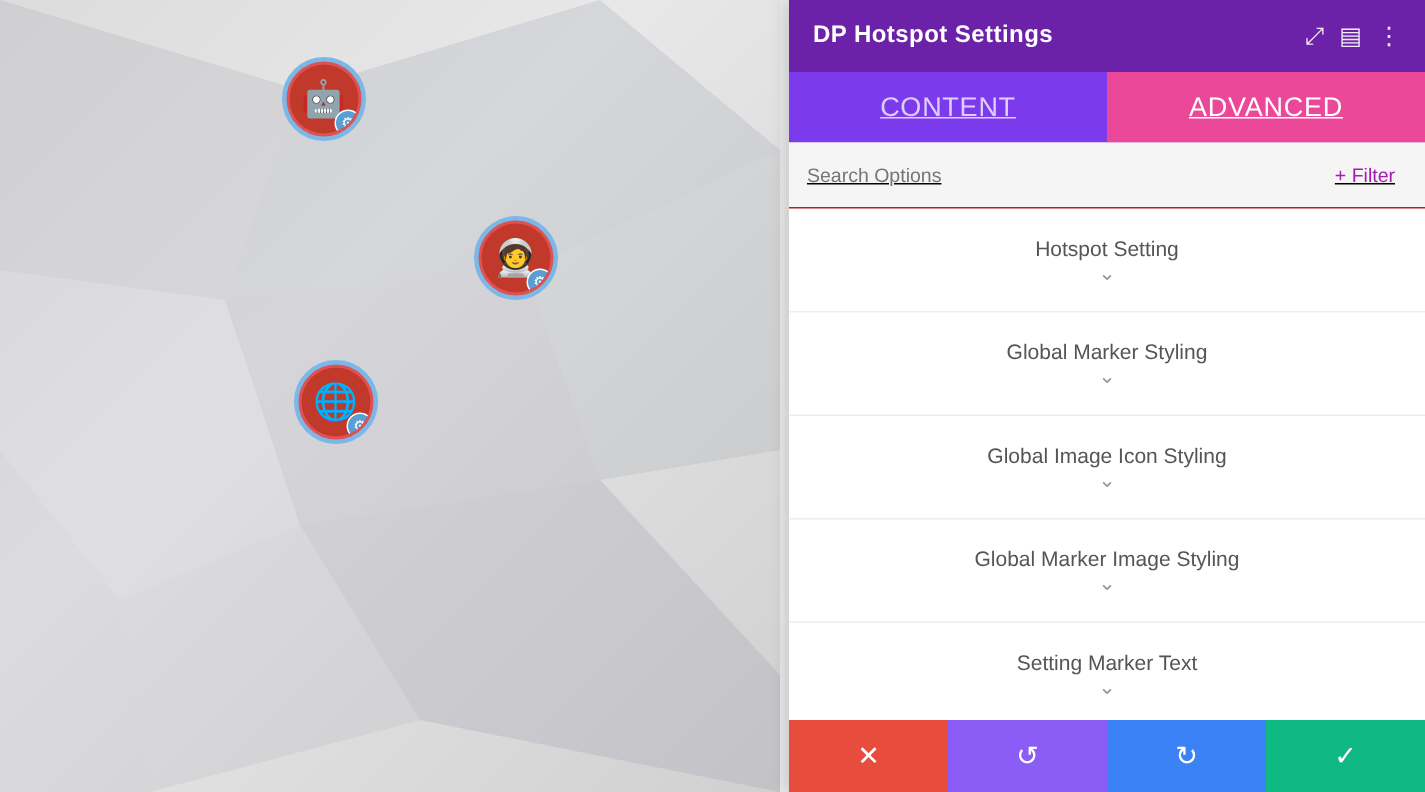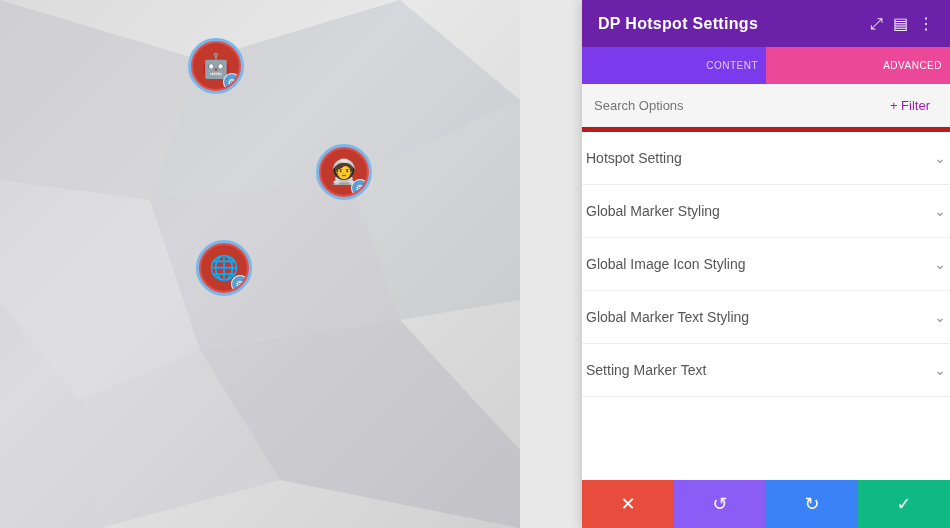--- a/index.html
+++ b/index.html
@@ -78,21 +78,21 @@
     }
 
     .marker1 { left: 188px; top: 38px; }
     .marker2 { left: 316px; top: 144px; }
     .marker3 { left: 196px; top: 240px; }
 
     
     .settings-panel {
       position: absolute;
       right: 0; top: 0;
-      width: 368px;
+      width: 424px;
       height: 528px;
       background: #fff;
       display: flex;
       flex-direction: column;
       box-shadow: -2px 0 10px rgba(0,0,0,0.15);
     }
 
     .panel-header {
       background: #6b21a8;
       padding: 14px 16px;
@@ -123,43 +123,45 @@
 
     
     .tabs-bar {
       display: flex;
       background: #7c3aed;
     }
 
     .tab {
       flex: 1;
       padding: 13px 8px;
-      text-align: right;
+      text-align: center;
       color: rgba(255,255,255,0.75);
-      font-size: 10px;
+      font-size: 18px;
       font-weight: 500;
       cursor: pointer;
       letter-spacing: 0.5px;
       text-transform: uppercase;
       transition: background 0.2s;
+      text-decoration: underline;
     }
 
     .tab.active {
       background: #ec4899;
       color: white;
     }
 
     
     .search-bar {
       display: flex;
       align-items: center;
       padding: 10px 12px;
       background: #f5f5f5;
-      border-bottom: 5px solid #b91c1c;
+      border-bottom: 1px solid #b91c1c;
       gap: 20px;
+      text-decoration: underline;
     }
 
     .search-input {
       flex: 1;
       border: none;
       background: transparent;
       font-size: 13px;
       color: #666;
       outline: none;
     }
@@ -179,23 +181,24 @@
     
     .sections-list {
       flex: 1;
       overflow-y: auto;
     }
 
     .section-item {
       display: flex;
       align-items: center;
       justify-content: space-between;
-      padding: 18px 4px;
+      padding: 18px 16px;
       border-bottom: 1px solid #eeeeee;
       cursor: pointer;
+      flex-direction: column;
     }
 
     .section-label {
       color: #555;
       font-size: 14px;
       font-weight: 400;
     }
 
     .chevron {
       color: #999;
@@ -299,21 +302,21 @@
       <span class="section-label">Global Marker Styling</span>
       <span class="chevron">⌄</span>
     </div>
 
     <div class="section-item">
       <span class="section-label">Global Image Icon Styling</span>
       <span class="chevron">⌄</span>
     </div>
 
     <div class="section-item">
-      <span class="section-label">Global Marker Text Styling</span>
+      <span class="section-label">Global Marker Image Styling</span>
       <span class="chevron">⌄</span>
     </div>
 
     <div class="section-item">
       <span class="section-label">Setting Marker Text</span>
       <span class="chevron">⌄</span>
     </div>
 
   </div>
 

